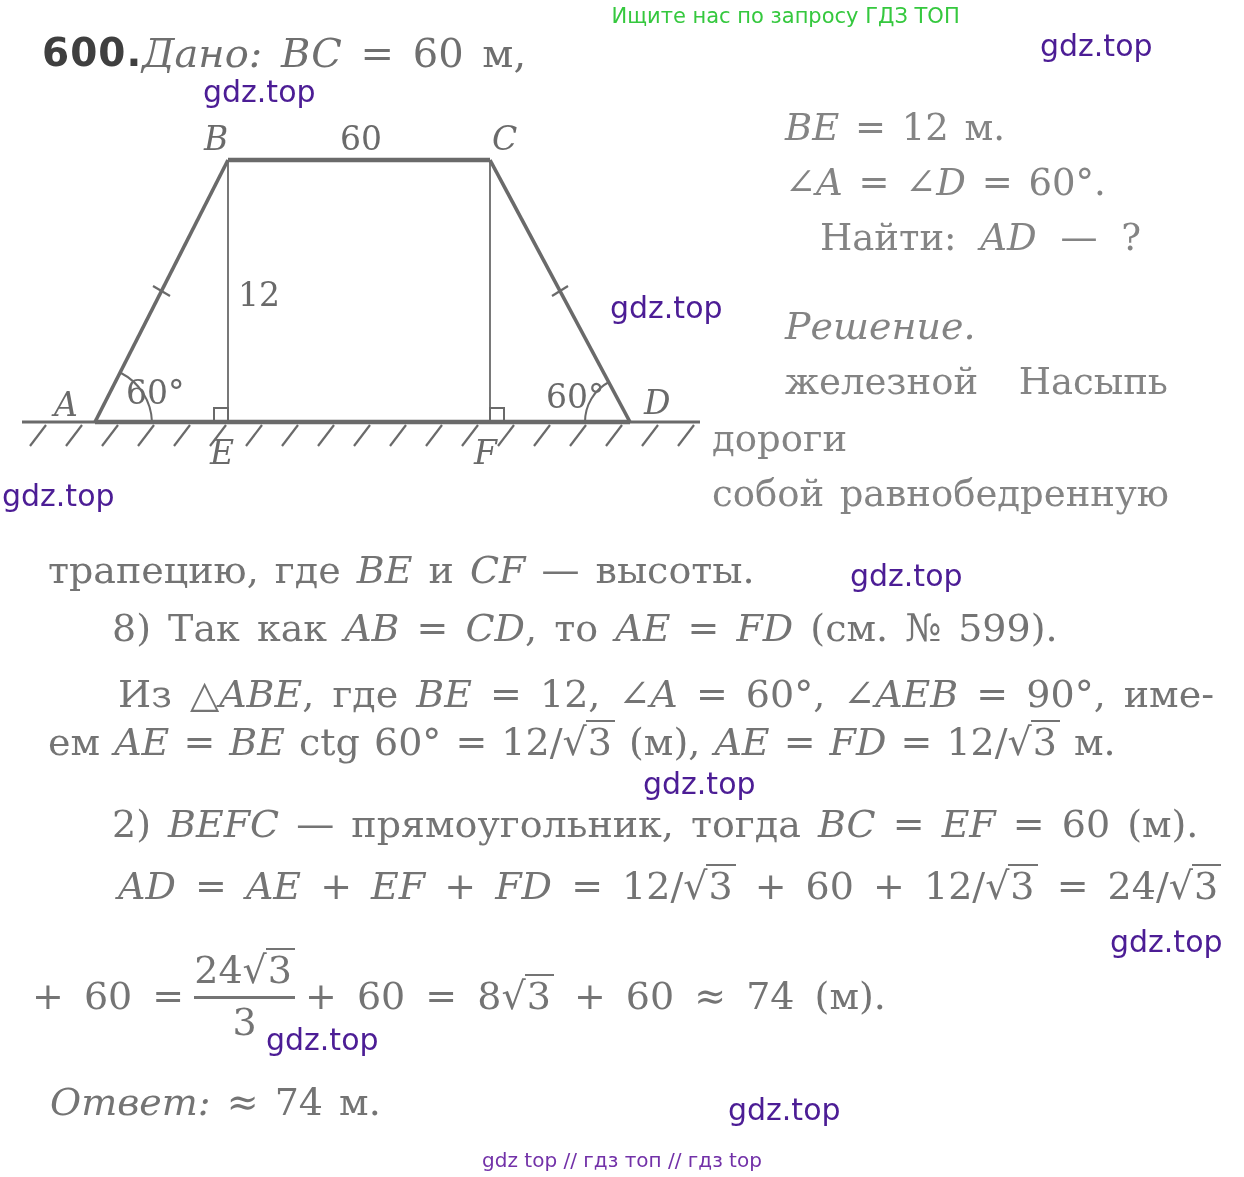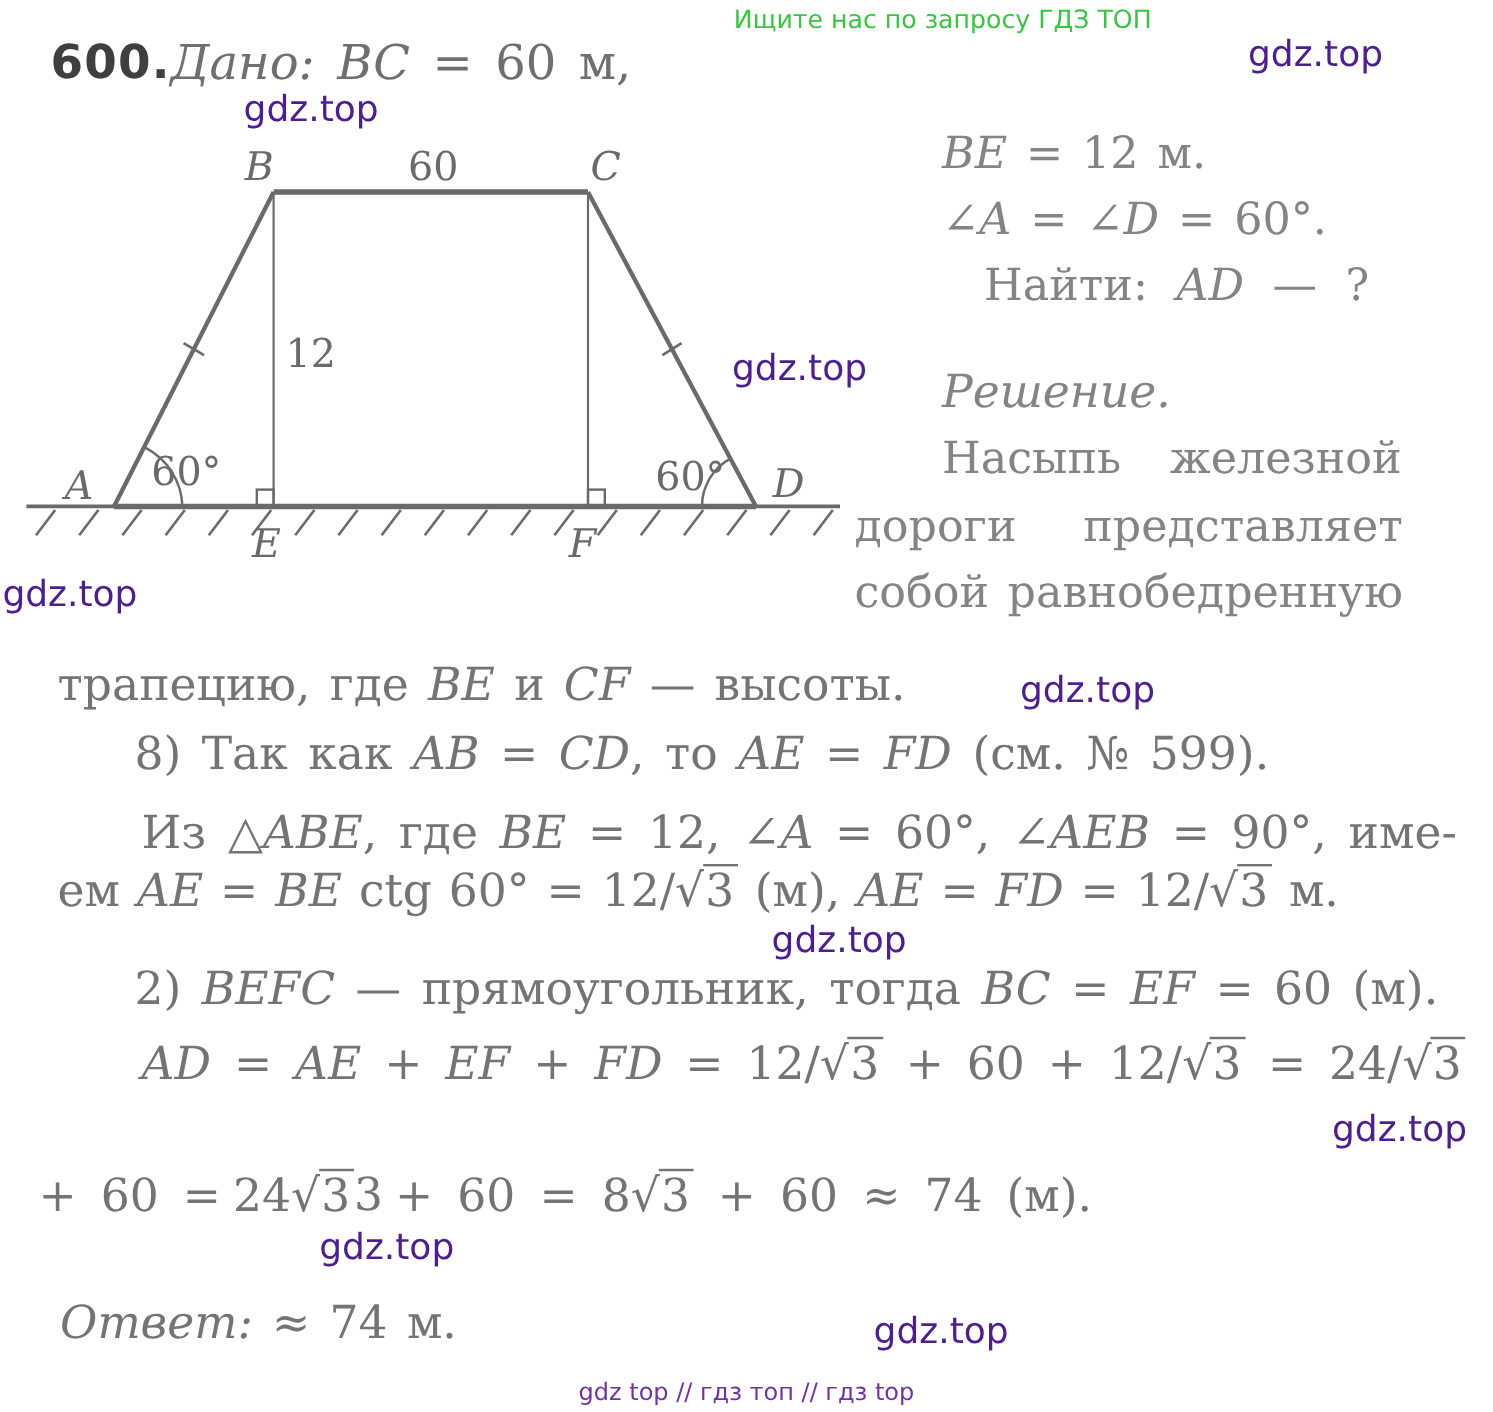--- a/index.html
+++ b/index.html
@@ -67,21 +67,21 @@
   .l7{left:32px;top:936px;display:flex;align-items:center;word-spacing:8px;height:120px;}
   .l8{left:50px;top:1080px;word-spacing:4px;}
   
   .sq{white-space:nowrap;}
   .sq .rad{
     display:inline-block;border-top:2px solid currentColor;
     line-height:1.05;padding:1px 3px 0 2px;margin-left:-1px;
   }
   
   .frac{
-    display:inline-flex;flex-direction:row;align-items:center;
+    display:inline-flex;flex-direction:column;align-items:center;
     margin:0 10px;line-height:1.15;
   }
   .frac .bar{align-self:stretch;height:0;border-top:3px solid currentColor;margin:3px 0 2px 0;}
   .frac .den{text-align:center;}
 </style>
 </head>
 <body>
 
 <div class="abs promo" style="color: rgb(53, 200, 62);">Ищите нас по запросу ГДЗ ТОП</div>
 
@@ -153,26 +153,25 @@
   <text x="238" y="306">12</text>
   <text x="126" y="404">60°</text>
   <text x="546" y="408">60°</text>
 </svg>
 
 <div class="abs gcol g1"><span class="it">BE</span><span> = 12 м.</span></div>
 <div class="abs gcol g2"><span>∠</span><span class="it">A</span><span> = ∠</span><span class="it">D</span><span> = 60°.</span></div>
 <div class="abs gcol g3"><span>Найти: </span><span class="it">AD</span><span> — ?</span></div>
 <div class="abs gcol gsol"><span class="it">Решение.</span></div>
 <div class="abs gcol jline p1">
+    <span>железной</span>
     <span>Насыпь</span>
-    <span>железной</span>
   </div>
 <div class="abs gcol jline p2">
     <span>дороги</span>
-    <span>представляет</span>
   </div>
 <div class="abs gcol jline p3">
     <span>собой</span>
     <span>равнобедренную</span>
   </div>
 
 <div class="abs body-line l1"><span>трапецию, где </span><span class="it">BE</span><span> и </span><span class="it">CF</span><span> — высоты.</span></div>
 <div class="abs body-line l2"><span>8) Так как </span><span class="it">AB</span><span> = </span><span class="it">CD</span><span>, то </span><span class="it">AE</span><span> = </span><span class="it">FD</span><span> (см. № 599).</span></div>
 <div class="abs body-line l3"><span>Из △</span><span class="it">ABE</span><span>, где </span><span class="it">BE</span><span> = 12, ∠</span><span class="it">A</span><span> = 60°, ∠</span><span class="it">AEB</span><span> = 90°, име-</span></div>
 <div class="abs body-line l4"><span>ем </span><span class="it">AE</span><span> = </span><span class="it">BE</span><span> ctg 60° = 12/</span><span class="sq">√<span class="rad">3</span></span><span> (м), </span><span class="it">AE</span><span> = </span><span class="it">FD</span><span> = 12/</span><span class="sq">√<span class="rad">3</span></span><span> м.</span></div>

